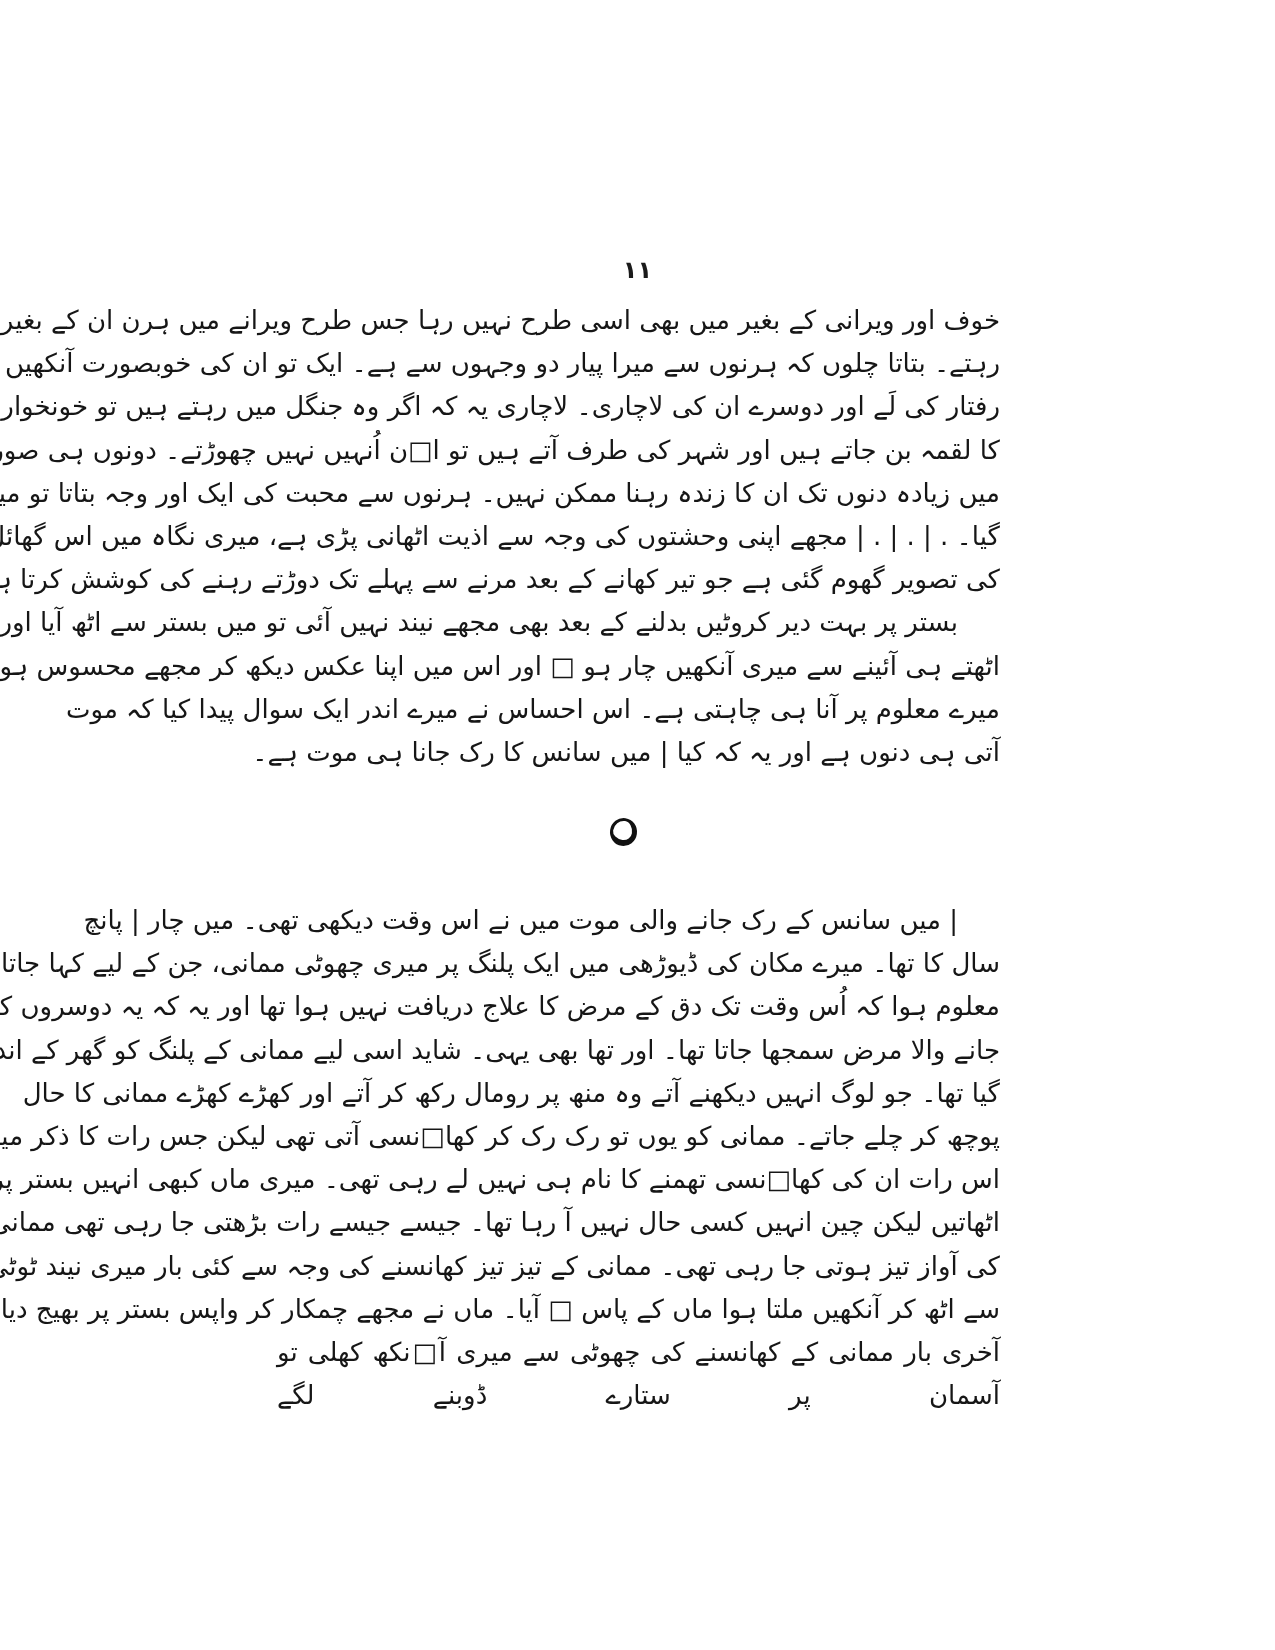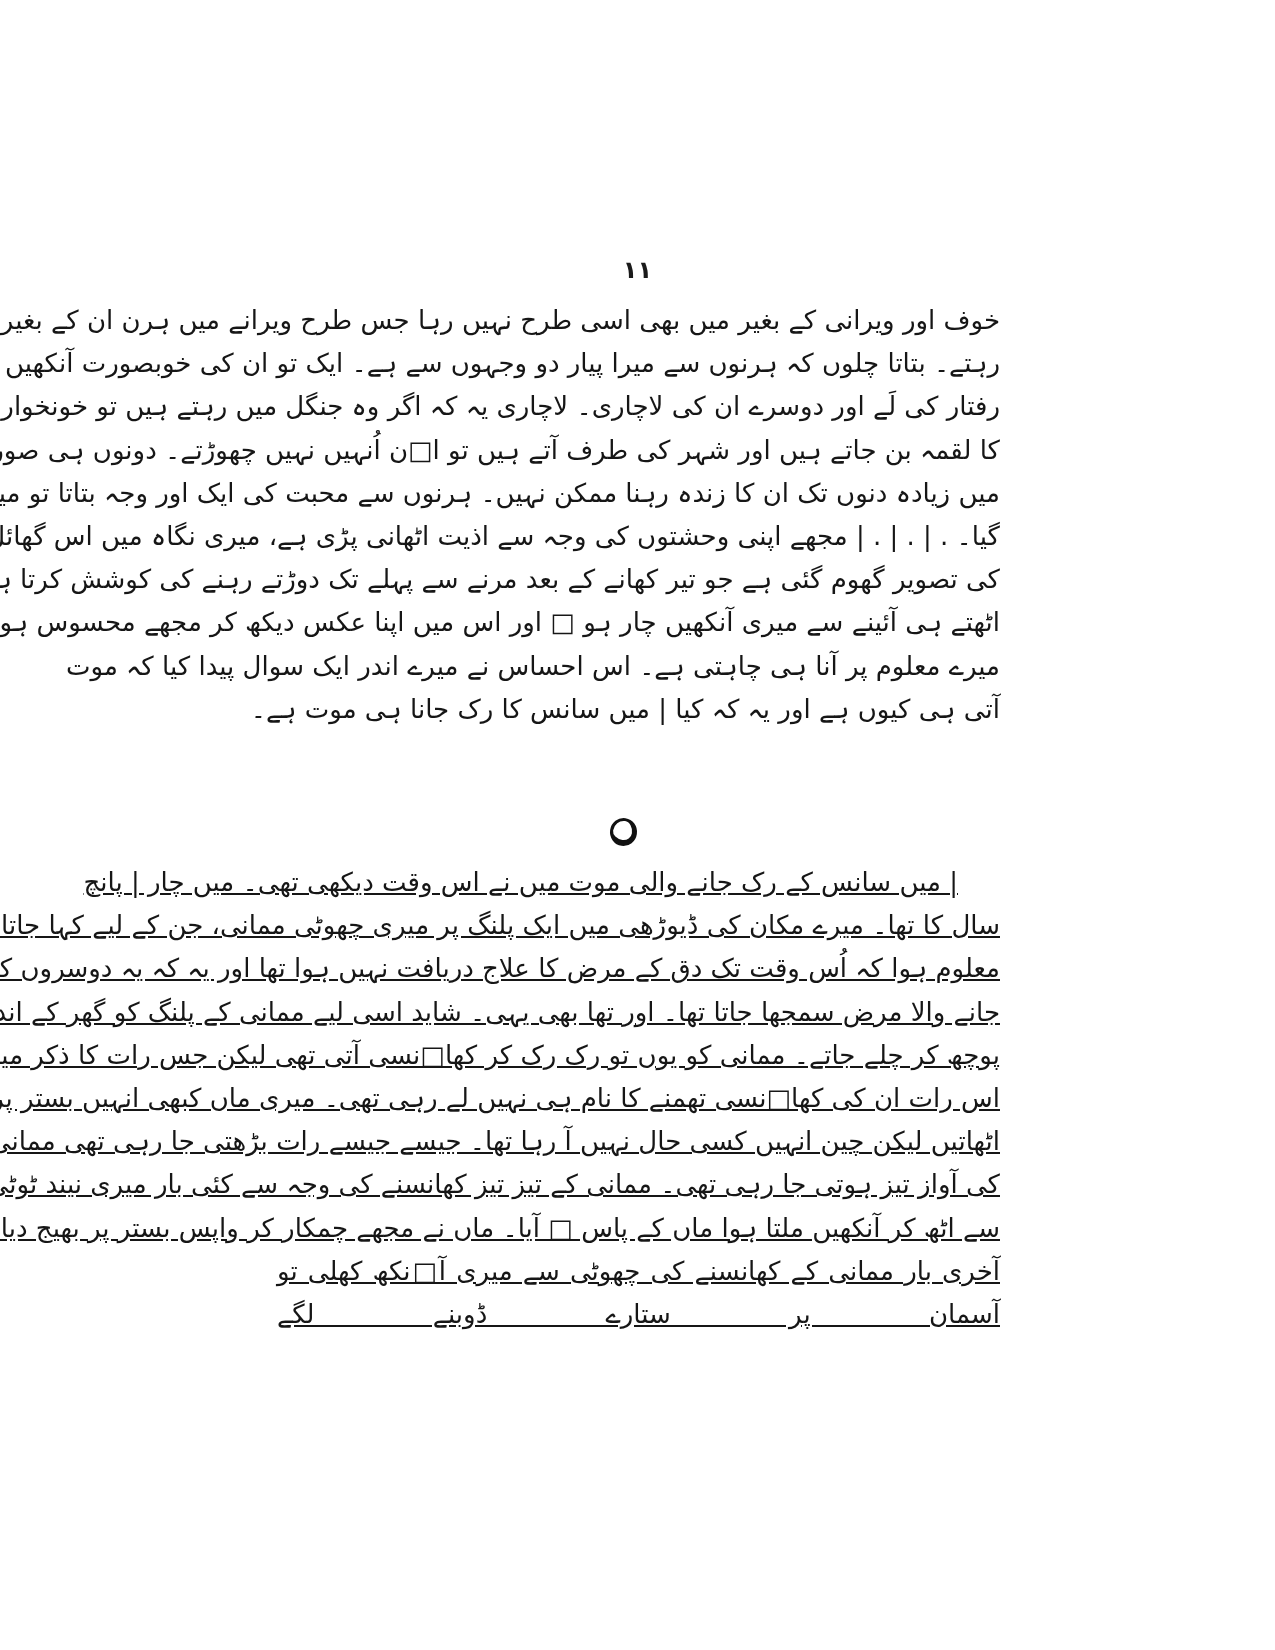--- a/index.html
+++ b/index.html
@@ -28,21 +28,21 @@
     letter-spacing: 3px;
     color: #1a1a1a;
   }
   .text-block {
     position: absolute;
     right: 275px;
     width: 723px;
     direction: rtl;
   }
   .block-a { top: 299px; }
-  .block-c { top: 861px; text-decoration: underline; }
+  .block-c { top: 899px; }
   .t-line {
     direction: rtl;
     unicode-bidi: plaintext;
     font-size: 26px;
     line-height: 43.2px;
     height: 43.2px;
     white-space: nowrap;
     text-align: justify;
     text-align-last: justify;
     -moz-text-align-last: justify;
@@ -83,34 +83,36 @@
 
   <div class="text-block block-a">
     <div class="t-line">خوف اور ویرانی کے بغیر میں بھی اسی طرح نہیں رہا جس طرح ویرانے میں ہرن ان کے بغیر نہیں</div>
     <div class="t-line">رہتے۔ بتاتا چلوں کہ ہرنوں سے میرا پیار دو وجہوں سے ہے۔ ایک تو ان کی خوبصورت آنکھیں اور</div>
     <div class="t-line">رفتار کی لَے اور دوسرے ان کی لاچاری۔ لاچاری یہ کہ اگر وہ جنگل میں رہتے ہیں تو خونخوار درندوں</div>
     <div class="t-line">کا لقمہ بن جاتے ہیں اور شہر کی طرف آتے ہیں تو ا□ن اُنہیں نہیں چھوڑتے۔ دونوں ہی صورتوں</div>
     <div class="t-line">میں زیادہ دنوں تک ان کا زندہ رہنا ممکن نہیں۔ ہرنوں سے محبت کی ایک اور وجہ بتاتا تو میں بھول ہی</div>
     <div class="t-line">گیا۔ . | . | . | مجھے اپنی وحشتوں کی وجہ سے اذیت اٹھانی پڑی ہے، میری نگاہ میں اس گھائل ہرن</div>
     <div class="t-line end-line">کی تصویر گھوم گئی ہے جو تیر کھانے کے بعد مرنے سے پہلے تک دوڑتے رہنے کی کوشش کرتا ہے۔</div>
 
+    <div class="t-line indent-line">بستر پر بہت دیر کروٹیں بدلنے کے بعد بھی مجھے نیند نہیں آئی تو میں بستر سے اٹھ آیا اور</div>
     <div class="t-line">اٹھتے ہی آئینے سے میری آنکھیں چار ہو □ اور اس میں اپنا عکس دیکھ کر مجھے محسوس ہوا کہ موت</div>
     <div class="t-line">میرے معلوم پر آنا ہی چاہتی ہے۔ اس احساس نے میرے اندر ایک سوال پیدا کیا کہ موت</div>
-    <div class="t-line end-line">آتی ہی کیوں ہے اور یہ کہ کیا | میں سانس کا رک جانا ہی موت ہے۔</div>
+    <div class="t-line end-line">آتی ہی دنوں ہے اور یہ کہ کیا | میں سانس کا رک جانا ہی موت ہے۔</div>
   </div>
 
   <div class="divider-wrap">
     <span class="ring-ornament"></span>
   </div>
 
   <div class="text-block block-c">
     <div class="t-line indent-line">| میں سانس کے رک جانے والی موت میں نے اس وقت دیکھی تھی۔ میں چار | پانچ</div>
     <div class="t-line">سال کا تھا۔ میرے مکان کی ڈیوڑھی میں ایک پلنگ پر میری چھوٹی ممانی، جن کے لیے کہا جاتا تھا</div>
     <div class="t-line">معلوم ہوا کہ اُس وقت تک دق کے مرض کا علاج دریافت نہیں ہوا تھا اور یہ کہ یہ دوسروں کو لگ</div>
     <div class="t-line">جانے والا مرض سمجھا جاتا تھا۔ اور تھا بھی یہی۔ شاید اسی لیے ممانی کے پلنگ کو گھر کے اندر نہیں رکھا</div>
+    <div class="t-line">گیا تھا۔ جو لوگ انہیں دیکھنے آتے وہ منھ پر رومال رکھ کر آتے اور کھڑے کھڑے ممانی کا حال</div>
     <div class="t-line">پوچھ کر چلے جاتے۔ ممانی کو یوں تو رک رک کر کھا□نسی آتی تھی لیکن جس رات کا ذکر میں کر رہا ہوں</div>
     <div class="t-line">اس رات ان کی کھا□نسی تھمنے کا نام ہی نہیں لے رہی تھی۔ میری ماں کبھی انہیں بستر پر لٹاتیں کبھی</div>
     <div class="t-line">اٹھاتیں لیکن چین انہیں کسی حال نہیں آ رہا تھا۔ جیسے جیسے رات بڑھتی جا رہی تھی ممانی کے کھانسنے</div>
     <div class="t-line">کی آواز تیز ہوتی جا رہی تھی۔ ممانی کے تیز تیز کھانسنے کی وجہ سے کئی بار میری نیند ٹوٹی اور میں بستر</div>
     <div class="t-line">سے اٹھ کر آنکھیں ملتا ہوا ماں کے پاس □ آیا۔ ماں نے مجھے چمکار کر واپس بستر پر بھیج دیا اور</div>
     <div class="t-line justified">آخری بار ممانی کے کھانسنے کی چھوٹی سے میری آ□نکھ کھلی تو آسمان پر ستارے ڈوبنے لگے</div>
   </div>
 
 </div>
 

